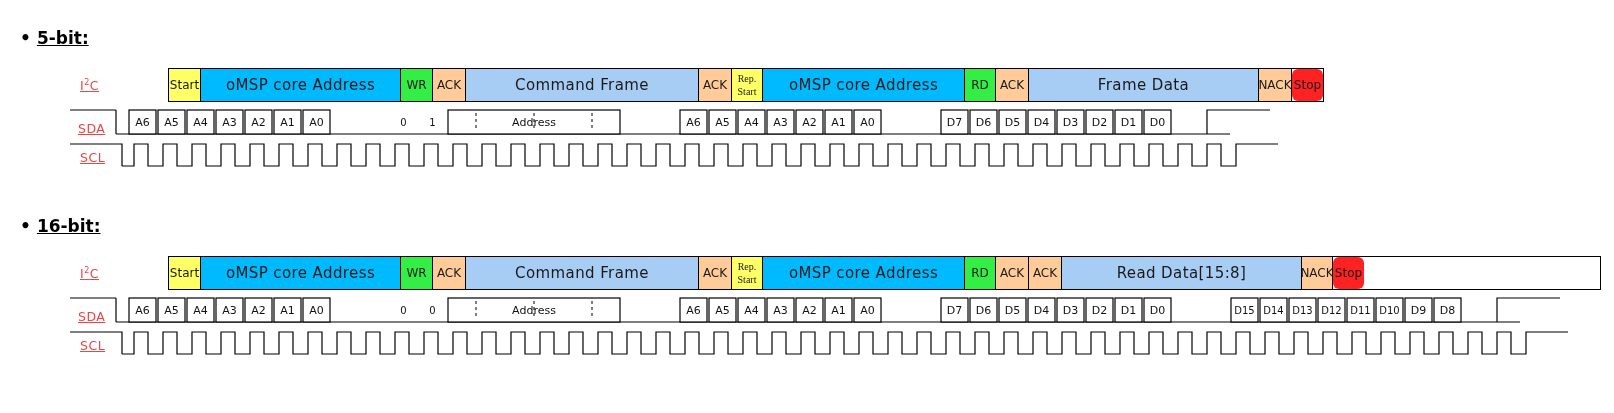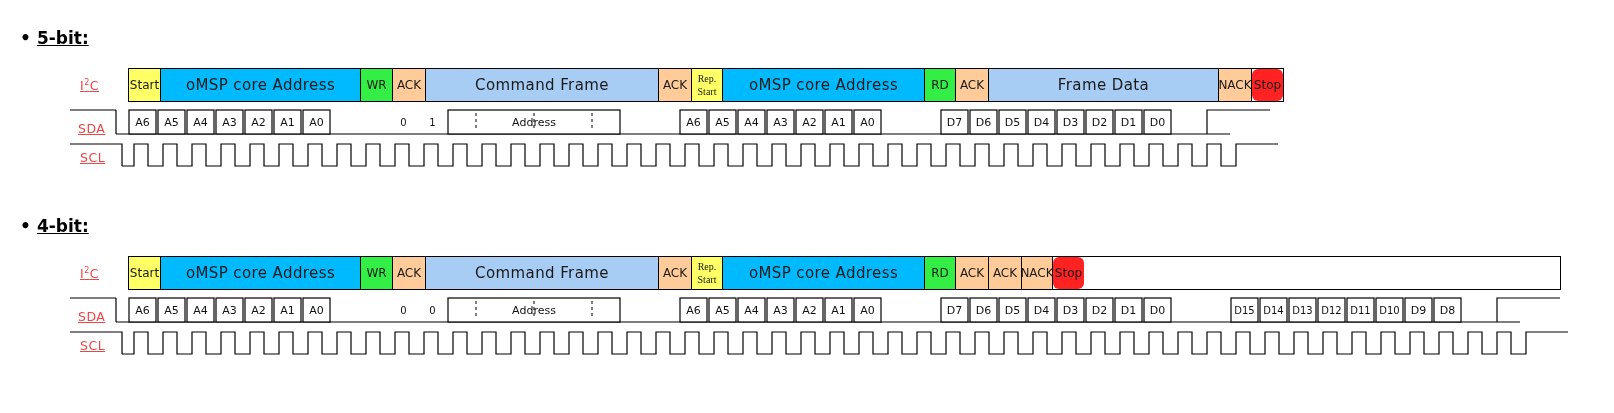--- a/index.html
+++ b/index.html
@@ -24,21 +24,21 @@
   .rowlabel{
     position:absolute;font-size:12.5px;color:#ef4444;
     letter-spacing:.5px;white-space:nowrap;text-decoration:underline;
   }
   .rowlabel sup{font-size:8px;vertical-align:super;}
 
   
   .framebar{
     position:absolute;height:34px;
     display:flex;align-items:stretch;
-    border:1px solid #000;box-sizing:border-box;
+    border:1px solid #000;box-sizing:border-box;margin-left:40px;
   }
   .seg{
     position:relative;box-sizing:border-box;
     border-right:1px solid #000;
     display:flex;align-items:center;justify-content:center;
     font-size:12px;color:#1a1a1a;text-align:center;
     line-height:11px;white-space:nowrap;overflow:hidden;
   }
   .seg:last-child{border-right:none;border-radius:6px;}
   .seg.big{font-size:15px;letter-spacing:.4px;}
@@ -169,21 +169,21 @@
         <path d="M1137,26 L1137,2 L1200,2" style="stroke:#000;stroke-width:1.2;fill:none"></path>
         <path d="M0,36 L52,36 L52,58" style="stroke:#000;stroke-width:1.2;fill:none"></path>
         <path d="M52,58 L64,58 L64,36 L78,36 L78,58 L93,58 L93,36 L107,36 L107,58 L122,58 L122,36 L136,36 L136,58 L151,58 L151,36 L165,36 L165,58 L180,58 L180,36 L194,36 L194,58 L209,58 L209,36 L223,36 L223,58 L238,58 L238,36 L252,36 L252,58 L267,58 L267,36 L281,36 L281,58 L296,58 L296,36 L310,36 L310,58 L325,58 L325,36 L339,36 L339,58 L354,58 L354,36 L368,36 L368,58 L383,58 L383,36 L397,36 L397,58 L412,58 L412,36 L426,36 L426,58 L441,58 L441,36 L455,36 L455,58 L470,58 L470,36 L484,36 L484,58 L499,58 L499,36 L513,36 L513,58 L528,58 L528,36 L542,36 L542,58 L557,58 L557,36 L571,36 L571,58 L586,58 L586,36 L600,36 L600,58 L615,58 L615,36 L629,36 L629,58 L644,58 L644,36 L658,36 L658,58 L673,58 L673,36 L687,36 L687,58 L702,58 L702,36 L716,36 L716,58 L731,58 L731,36 L745,36 L745,58 L760,58 L760,36 L774,36 L774,58 L789,58 L789,36 L803,36 L803,58 L818,58 L818,36 L832,36 L832,58 L847,58 L847,36 L861,36 L861,58 L876,58 L876,36 L890,36 L890,58 L905,58 L905,36 L919,36 L919,58 L934,58 L934,36 L948,36 L948,58 L963,58 L963,36 L977,36 L977,58 L992,58 L992,36 L1006,36 L1006,58 L1021,58 L1021,36 L1035,36 L1035,58 L1050,58 L1050,36 L1064,36 L1064,58 L1079,58 L1079,36 L1093,36 L1093,58 L1108,58 L1108,36 L1122,36 L1122,58 L1137,58 L1137,36 L1151,36 L1151,58 L1166,58 L1166,36 L1208,36" style="stroke:#000;stroke-width:1.2;fill:none"></path>
       </svg>
     </div>
 </div>
 
 <div class="section sec16">
 
   <div class="bullet-line">
-    <span class="bullet-dot">•</span><span class="bullet-text">4-bit:</span>
+    <span class="bullet-dot">•</span><span class="bullet-text">16-bit:</span>
   </div>
 
   <div class="rowlabel" style="left:80px;top:78px;">
     <span>I</span><sup>2</sup><span>C</span>
   </div>
   <div class="rowlabel" style="left:78px;top:121px;">SDA</div>
   <div class="rowlabel" style="left:80px;top:150px;">SCL</div>
 
   <div class="framebar" id="bar16" style="left: 128px; top: 68px; width: 1433px;">
       <div class="seg" style="background: rgb(255, 255, 102); width: 32px; flex: 0 0 32px;">
@@ -211,20 +211,23 @@
         <span>oMSP core Address</span>
       </div>
       <div class="seg" style="background: rgb(51, 238, 68); width: 31px; flex: 0 0 31px;">
         <span>RD</span>
       </div>
       <div class="seg" style="background: rgb(255, 204, 153); width: 33px; flex: 0 0 33px;">
         <span>ACK</span>
       </div>
       <div class="seg" style="background: rgb(255, 204, 153); width: 33px; flex: 0 0 33px;">
         <span>ACK</span>
+      </div>
+      <div class="seg big" style="background: rgb(168, 205, 245); width: 240px; flex: 0 0 240px;">
+        <span>Read Data[15:8]</span>
       </div>
       <div class="seg" style="background: rgb(255, 204, 153); width: 31px; flex: 0 0 31px;">
         <span>NACK</span>
       </div>
       <div class="seg" style="background: rgb(255, 34, 34); width: 31px; flex: 0 0 31px;">
         <span>Stop</span>
       </div>
     </div>
 
   <div class="wave" id="wave16" style="left:70px;top:108px;">

